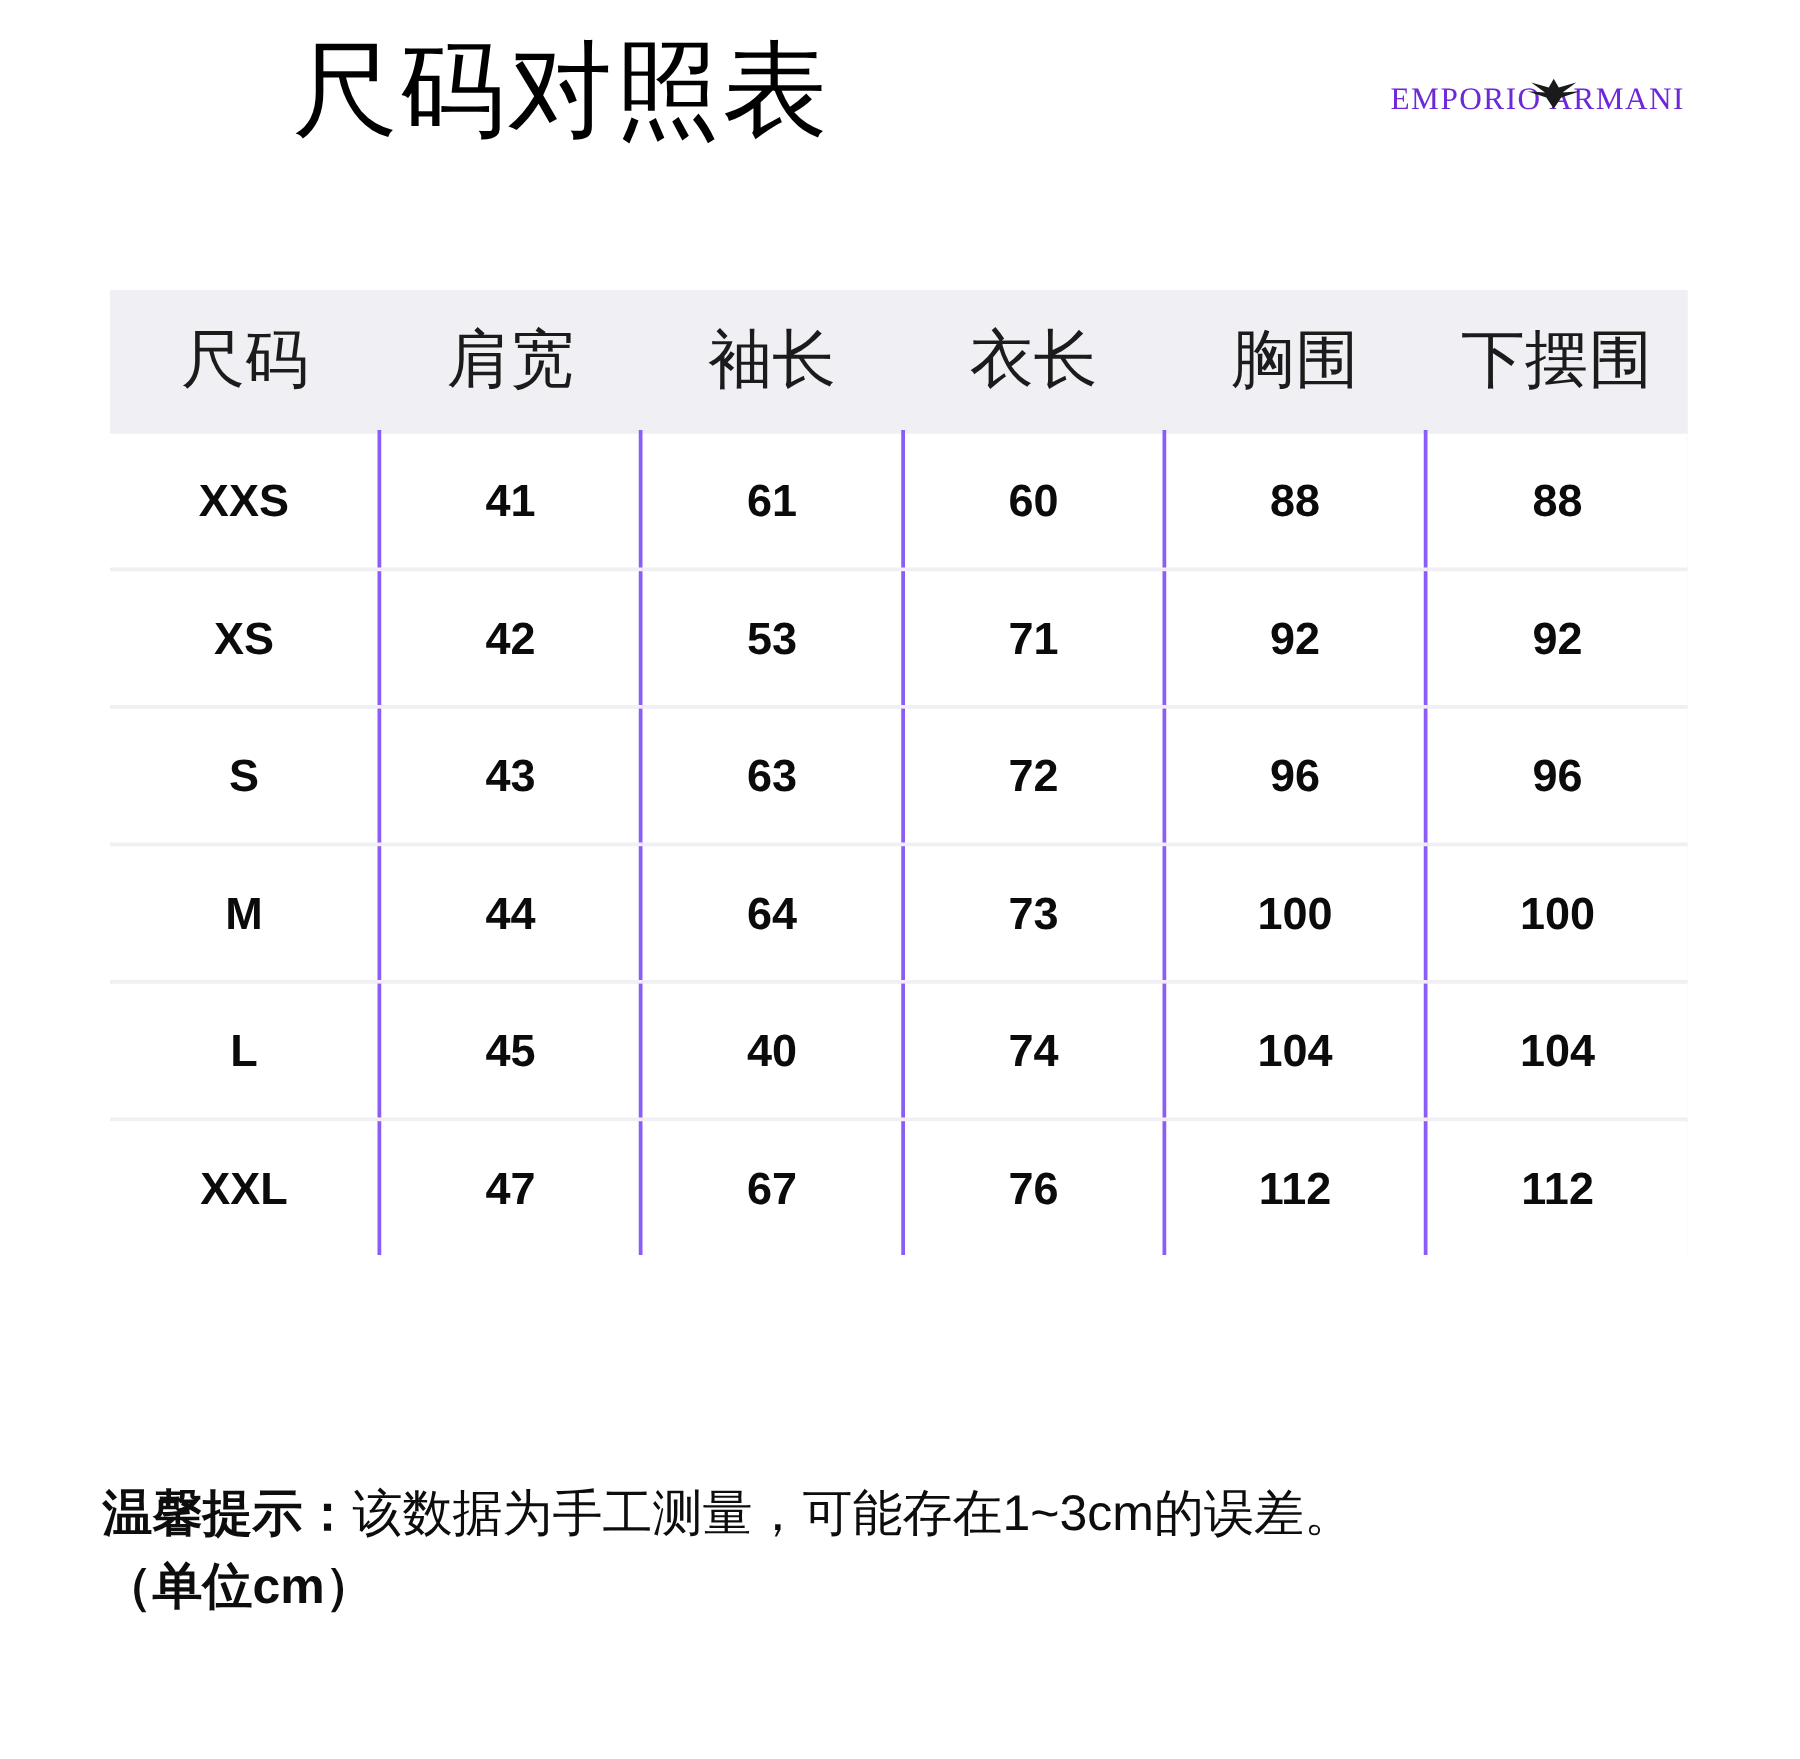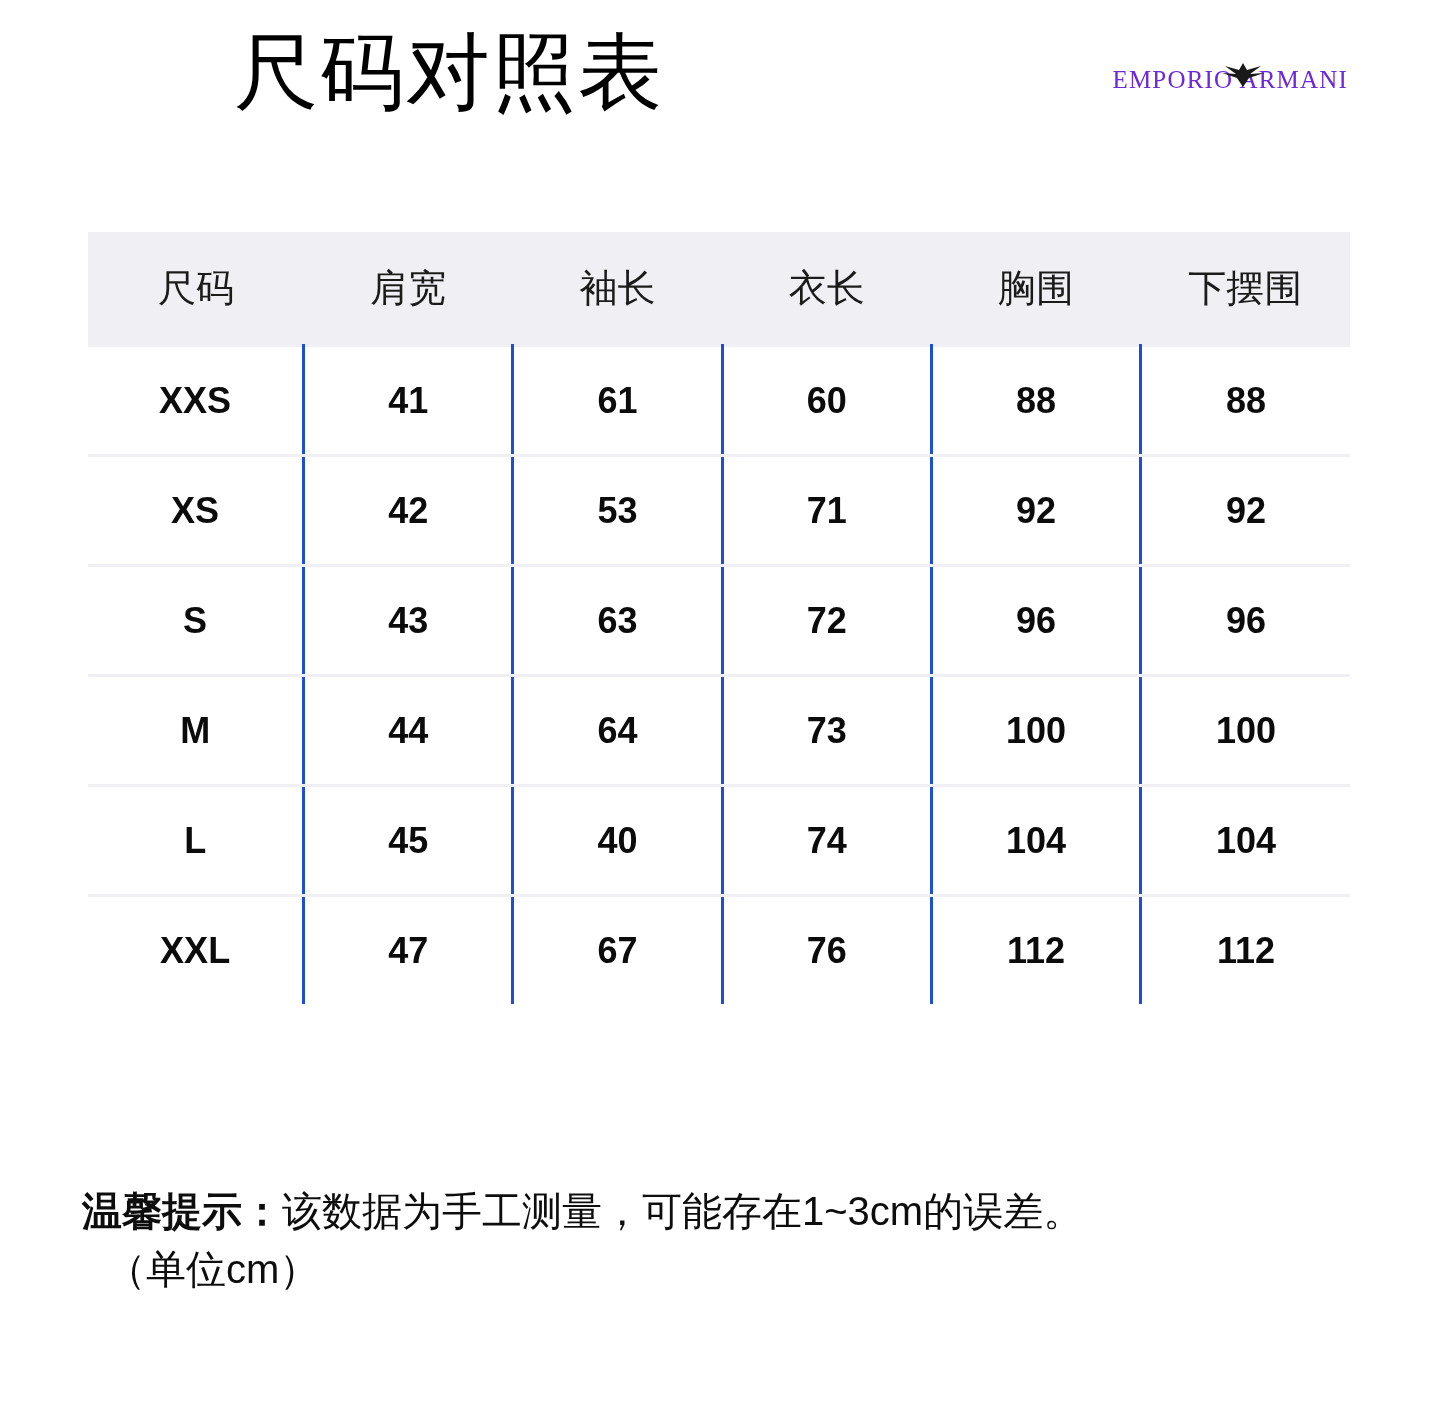--- a/index.html
+++ b/index.html
@@ -70,37 +70,37 @@
     padding: 0;
     box-sizing: border-box;
   }
   table.size-table {
     width: 100%;
     border-collapse: collapse;
     table-layout: fixed;
   }
   table.size-table th {
     height: 110px;
-    font-size: 38px;
+    font-size: 51px;
     font-weight: 400;
     color: #1b1b1b;
     text-align: center;
     vertical-align: middle;
     background: #f0f0f4;
     border: none;
   }
   table.size-table td {
     height: 105px;
     font-size: 36px;
     font-weight: bold;
     color: #0b0b0b;
     text-align: center;
     vertical-align: middle;
     background: #ffffff;
-    border-right: 3px solid #1d4ed8;
+    border-right: 3px solid #8b5cf6;
     border-bottom: 3px solid #f0f0f4;
   }
   table.size-table tr td:last-child {
     border-right: none;
   }
   table.size-table tbody tr:last-child td {
     border-bottom: none;
   }
   table.size-table tbody tr:first-child td {
     border-top: 3px solid #f0f0f4;
@@ -118,22 +118,21 @@
     color: #0d0d0d;
   }
   .note-label {
     font-weight: bold;
   }
   .note-body {
     font-weight: 400;
   }
   .note-unit {
     display: block;
-    margin-left: 24px;
-    font-weight: 400;
+    font-weight: 700;
   }
 </style>
 </head>
 <body>
 
 <div class="page">
 
   <div class="header">
     <div class="page-title">尺码对照表</div>
 

